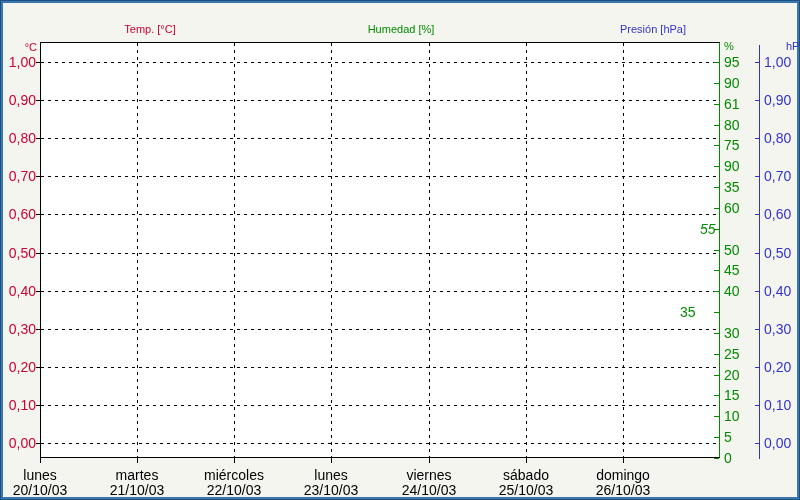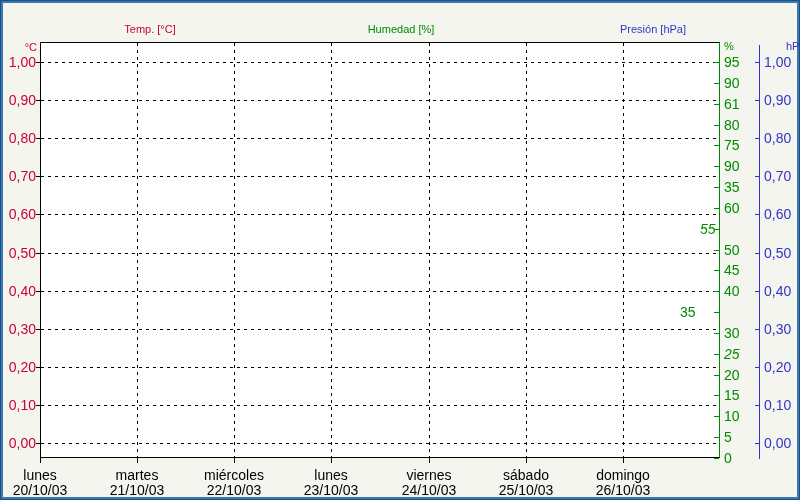--- a/index.html
+++ b/index.html
@@ -124,21 +124,21 @@
       <div class="axis-label" style="left: 724px; top: 244px; color: rgb(0, 138, 0);">50</div>
       <div class="tick" style="left: 714px; top: 270px; width: 5px; height: 1px; background: rgb(0, 138, 0);"></div>
       <div class="axis-label" style="left: 724px; top: 264px; color: rgb(0, 138, 0);">45</div>
       <div class="tick" style="left: 714px; top: 291px; width: 5px; height: 1px; background: rgb(0, 138, 0);"></div>
       <div class="axis-label" style="left: 724px; top: 285px; color: rgb(0, 138, 0);">40</div>
       <div class="tick" style="left: 714px; top: 312px; width: 5px; height: 1px; background: rgb(0, 138, 0);"></div>
       <div class="axis-label" style="left: 680px; top: 306px; color: rgb(0, 138, 0); text-align: right;">35</div>
       <div class="tick" style="left: 714px; top: 333px; width: 5px; height: 1px; background: rgb(0, 138, 0);"></div>
       <div class="axis-label" style="left: 724px; top: 327px; color: rgb(0, 138, 0);">30</div>
       <div class="tick" style="left: 714px; top: 354px; width: 5px; height: 1px; background: rgb(0, 138, 0);"></div>
-      <div class="axis-label" style="left: 724px; top: 348px; color: rgb(0, 138, 0); font-style: italic;">25</div>
+      <div class="axis-label" style="left: 724px; top: 348px; color: rgb(0, 138, 0);">25</div>
       <div class="tick" style="left: 714px; top: 375px; width: 5px; height: 1px; background: rgb(0, 138, 0);"></div>
       <div class="axis-label" style="left: 724px; top: 369px; color: rgb(0, 138, 0);">20</div>
       <div class="tick" style="left: 714px; top: 395px; width: 5px; height: 1px; background: rgb(0, 138, 0);"></div>
       <div class="axis-label" style="left: 724px; top: 389px; color: rgb(0, 138, 0);">15</div>
       <div class="tick" style="left: 714px; top: 416px; width: 5px; height: 1px; background: rgb(0, 138, 0);"></div>
       <div class="axis-label" style="left: 724px; top: 410px; color: rgb(0, 138, 0);">10</div>
       <div class="tick" style="left: 714px; top: 437px; width: 5px; height: 1px; background: rgb(0, 138, 0);"></div>
       <div class="axis-label" style="left: 724px; top: 431px; color: rgb(0, 138, 0);">5</div>
       <div class="tick" style="left: 714px; top: 458px; width: 5px; height: 1px; background: rgb(0, 138, 0);"></div>
       <div class="axis-label" style="left: 724px; top: 452px; color: rgb(0, 138, 0);">0</div>

